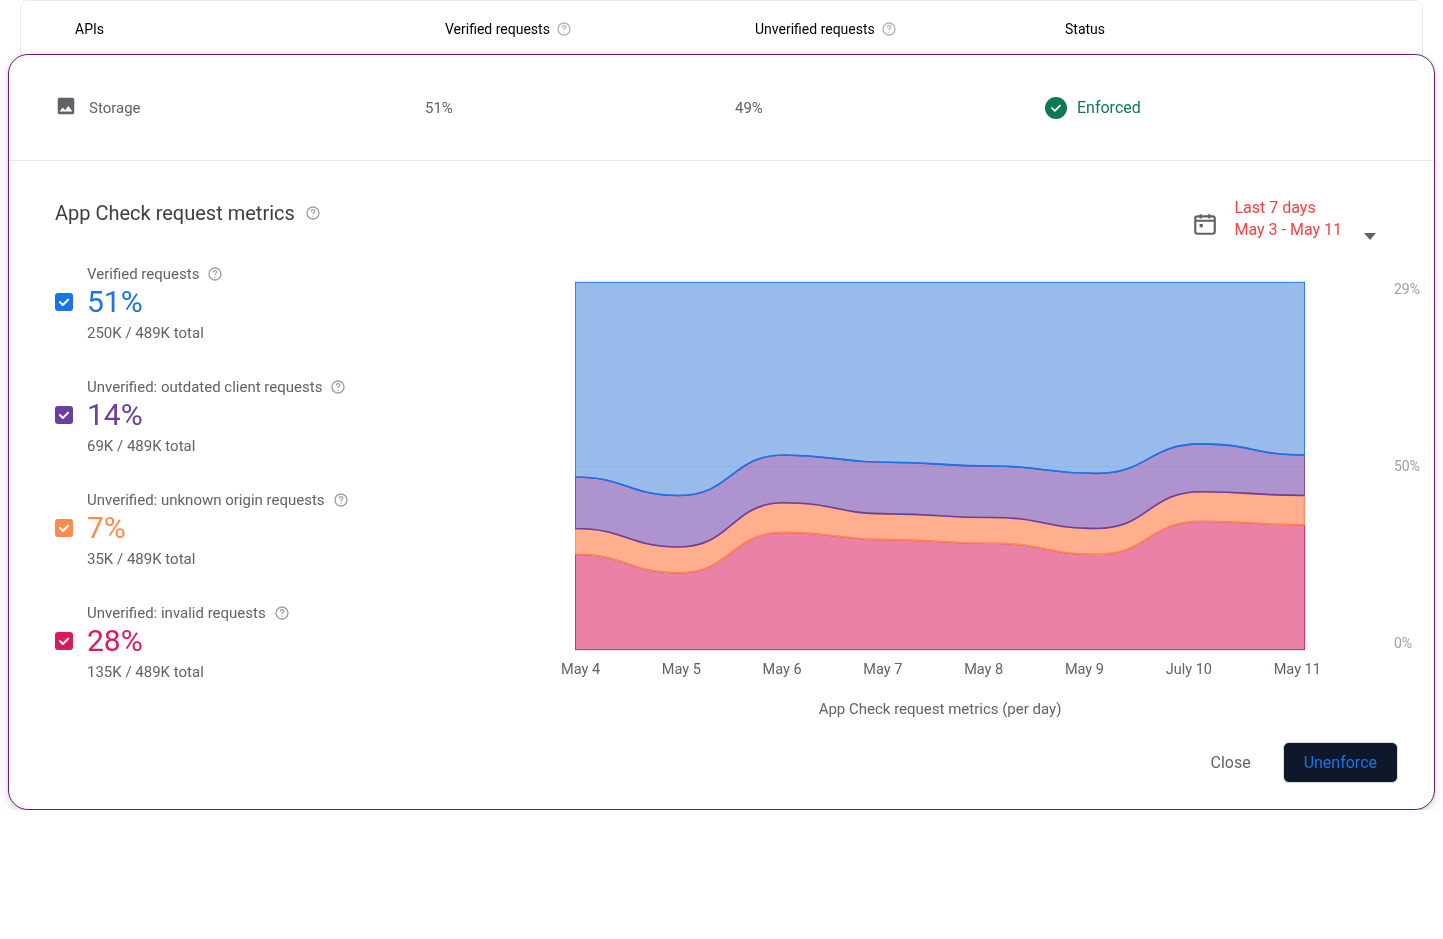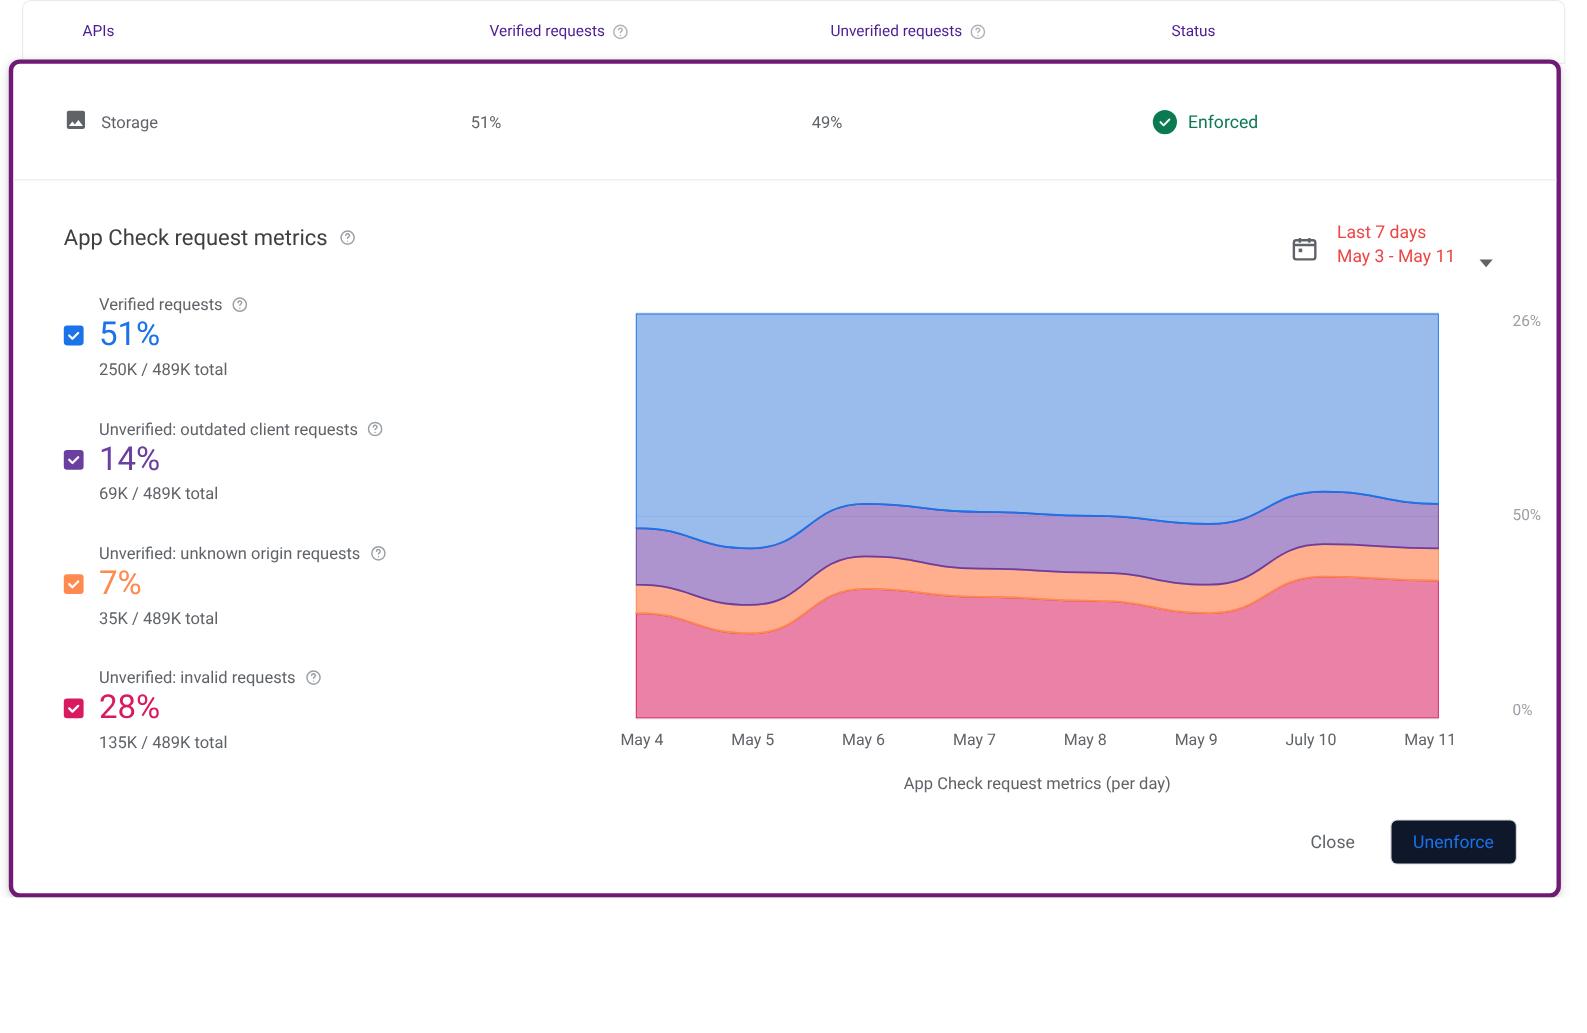--- a/index.html
+++ b/index.html
@@ -15,37 +15,37 @@
   }
   
   .header-row {
     display: grid;
     grid-template-columns: 370px 310px 310px 1fr;
     align-items: center;
     padding: 0 54px;
     height: 58px;
     border: 1px solid #e8eaed;
     border-radius: 8px 8px 0 0;
-    color: #4c1d95;
+    color: #000000;
     font-size: 14px;
     margin: 0 20px 0 20px;
     text-align: right;
   }
   .header-cell { display:flex; align-items:center; gap:6px; }
   .help-icon {
     width: 16px; height: 16px; display:inline-flex; align-items:center; justify-content:center;
   }
   .help-icon svg { width:16px; height:16px; }
   
   .card {
     position: relative;
-    margin: -4px 24px 0 8px;
+    margin: -4px 8px 0 8px;
     background: #fff;
-    border: 4px solid #701a75;
-    border-radius: 10px;
+    border: 1px solid #701a75;
+    border-radius: 20px;
     box-shadow: 0 3px 10px rgba(60,64,67,.18), 0 1px 3px rgba(60,64,67,.1);
     padding-bottom: 16px;
   }
   .data-row {
     display: grid;
     grid-template-columns: 370px 310px 310px 1fr;
     align-items: center;
     padding: 0 46px;
     height: 106px;
     font-size: 15px;
@@ -313,21 +313,21 @@
           <div class="chart">
             <div class="mid-grid"></div>
             <svg id="chart-svg" viewBox="0 0 730 370" preserveAspectRatio="none">
                 <path d="M 0 273.8 C 52.142857142857146 273.8, 52.142857142857146 292.3, 104.28571428571429 292.3 C 156.42857142857144 292.3, 156.42857142857144 251.6, 208.57142857142858 251.6 C 260.7142857142857 251.6, 260.7142857142857 259, 312.8571428571429 259 C 365 259, 365 262.7, 417.14285714285717 262.7 C 469.28571428571433 262.7, 469.28571428571433 273.8, 521.4285714285714 273.8 C 573.5714285714287 273.8, 573.5714285714287 240.5, 625.7142857142858 240.5 C 677.8571428571429 240.5, 677.8571428571429 244.2, 730 244.2 L 730 370 C 677.8571428571429 370, 677.8571428571429 370, 625.7142857142858 370 C 573.5714285714287 370, 573.5714285714287 370, 521.4285714285714 370 C 469.28571428571433 370, 469.28571428571433 370, 417.14285714285717 370 C 365 370, 365 370, 312.8571428571429 370 C 260.7142857142857 370, 260.7142857142857 370, 208.57142857142858 370 C 156.42857142857144 370, 156.42857142857144 370, 104.28571428571429 370 C 52.142857142857146 370, 52.142857142857146 370, 0 370 Z" fill="rgba(216,27,96,0.55)" stroke="#d81b60" stroke-width="1.6"></path>
                 <path d="M 0 247.89999999999998 C 52.142857142857146 247.89999999999998, 52.142857142857146 266.4, 104.28571428571429 266.4 C 156.42857142857144 266.4, 156.42857142857144 222, 208.57142857142858 222 C 260.7142857142857 222, 260.7142857142857 233.1, 312.8571428571429 233.1 C 365 233.1, 365 236.8, 417.14285714285717 236.8 C 469.28571428571433 236.8, 469.28571428571433 247.89999999999998, 521.4285714285714 247.89999999999998 C 573.5714285714287 247.89999999999998, 573.5714285714287 210.9, 625.7142857142858 210.9 C 677.8571428571429 210.9, 677.8571428571429 214.6, 730 214.6 L 730 244.2 C 677.8571428571429 244.2, 677.8571428571429 240.5, 625.7142857142858 240.5 C 573.5714285714287 240.5, 573.5714285714287 273.8, 521.4285714285714 273.8 C 469.28571428571433 273.8, 469.28571428571433 262.7, 417.14285714285717 262.7 C 365 262.7, 365 259, 312.8571428571429 259 C 260.7142857142857 259, 260.7142857142857 251.6, 208.57142857142858 251.6 C 156.42857142857144 251.6, 156.42857142857144 292.3, 104.28571428571429 292.3 C 52.142857142857146 292.3, 52.142857142857146 273.8, 0 273.8 Z" fill="rgba(255,160,122,0.85)" stroke="#ff8a50" stroke-width="1.6"></path>
                 <path d="M 0 196.10000000000002 C 52.142857142857146 196.10000000000002, 52.142857142857146 214.6, 104.28571428571429 214.6 C 156.42857142857144 214.6, 156.42857142857144 173.89999999999998, 208.57142857142858 173.89999999999998 C 260.7142857142857 173.89999999999998, 260.7142857142857 181.29999999999998, 312.8571428571429 181.29999999999998 C 365 181.29999999999998, 365 185, 417.14285714285717 185 C 469.28571428571433 185, 469.28571428571433 192.4, 521.4285714285714 192.4 C 573.5714285714287 192.4, 573.5714285714287 162.79999999999998, 625.7142857142858 162.79999999999998 C 677.8571428571429 162.79999999999998, 677.8571428571429 173.89999999999998, 730 173.89999999999998 L 730 214.6 C 677.8571428571429 214.6, 677.8571428571429 210.9, 625.7142857142858 210.9 C 573.5714285714287 210.9, 573.5714285714287 247.89999999999998, 521.4285714285714 247.89999999999998 C 469.28571428571433 247.89999999999998, 469.28571428571433 236.8, 417.14285714285717 236.8 C 365 236.8, 365 233.1, 312.8571428571429 233.1 C 260.7142857142857 233.1, 260.7142857142857 222, 208.57142857142858 222 C 156.42857142857144 222, 156.42857142857144 266.4, 104.28571428571429 266.4 C 52.142857142857146 266.4, 52.142857142857146 247.89999999999998, 0 247.89999999999998 Z" fill="rgba(147,112,190,0.75)" stroke="#6b3fa0" stroke-width="1.6"></path>
                 <path d="M 0 0 C 52.142857142857146 0, 52.142857142857146 0, 104.28571428571429 0 C 156.42857142857144 0, 156.42857142857144 0, 208.57142857142858 0 C 260.7142857142857 0, 260.7142857142857 0, 312.8571428571429 0 C 365 0, 365 0, 417.14285714285717 0 C 469.28571428571433 0, 469.28571428571433 0, 521.4285714285714 0 C 573.5714285714287 0, 573.5714285714287 0, 625.7142857142858 0 C 677.8571428571429 0, 677.8571428571429 0, 730 0 L 730 173.89999999999998 C 677.8571428571429 173.89999999999998, 677.8571428571429 162.79999999999998, 625.7142857142858 162.79999999999998 C 573.5714285714287 162.79999999999998, 573.5714285714287 192.4, 521.4285714285714 192.4 C 469.28571428571433 192.4, 469.28571428571433 185, 417.14285714285717 185 C 365 185, 365 181.29999999999998, 312.8571428571429 181.29999999999998 C 260.7142857142857 181.29999999999998, 260.7142857142857 173.89999999999998, 208.57142857142858 173.89999999999998 C 156.42857142857144 173.89999999999998, 156.42857142857144 214.6, 104.28571428571429 214.6 C 52.142857142857146 214.6, 52.142857142857146 196.10000000000002, 0 196.10000000000002 Z" fill="rgba(120,165,230,0.75)" stroke="#1a73e8" stroke-width="1.6"></path>
               </svg>
           </div>
           <div class="y-axis">
-            <span>26%</span>
+            <span>29%</span>
             <span>50%</span>
             <span>0%</span>
           </div>
           <div class="x-axis" id="x-axis">
               <span>May 4</span>
               <span>May 5</span>
               <span>May 6</span>
               <span>May 7</span>
               <span>May 8</span>
               <span>May 9</span>

